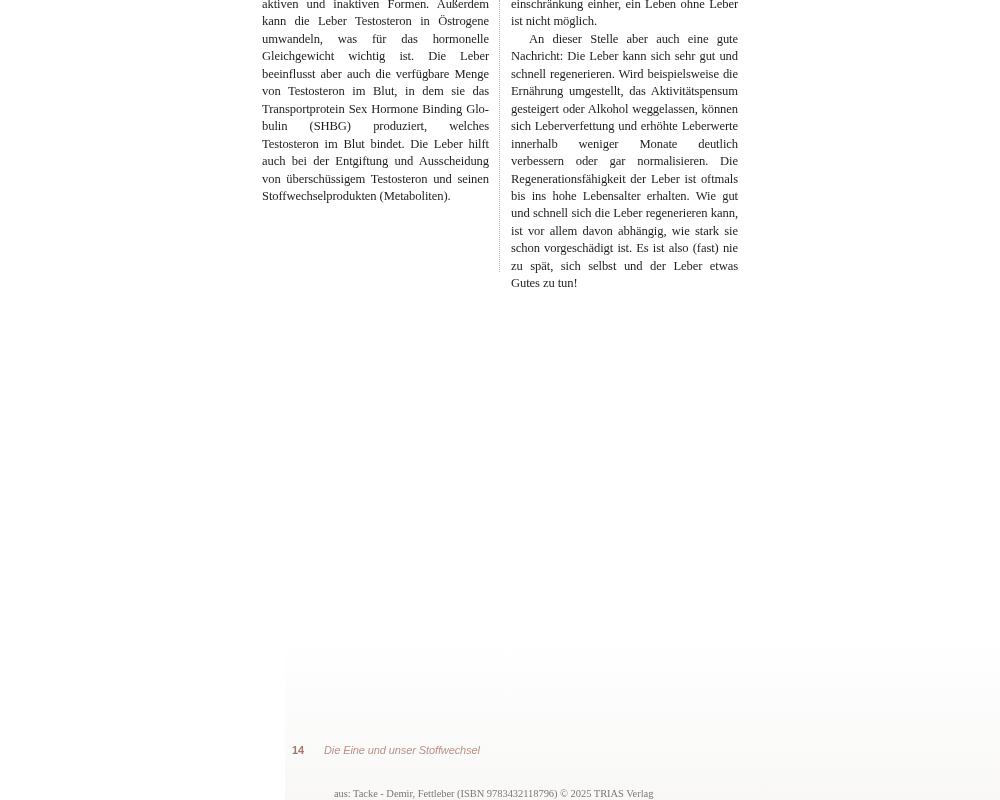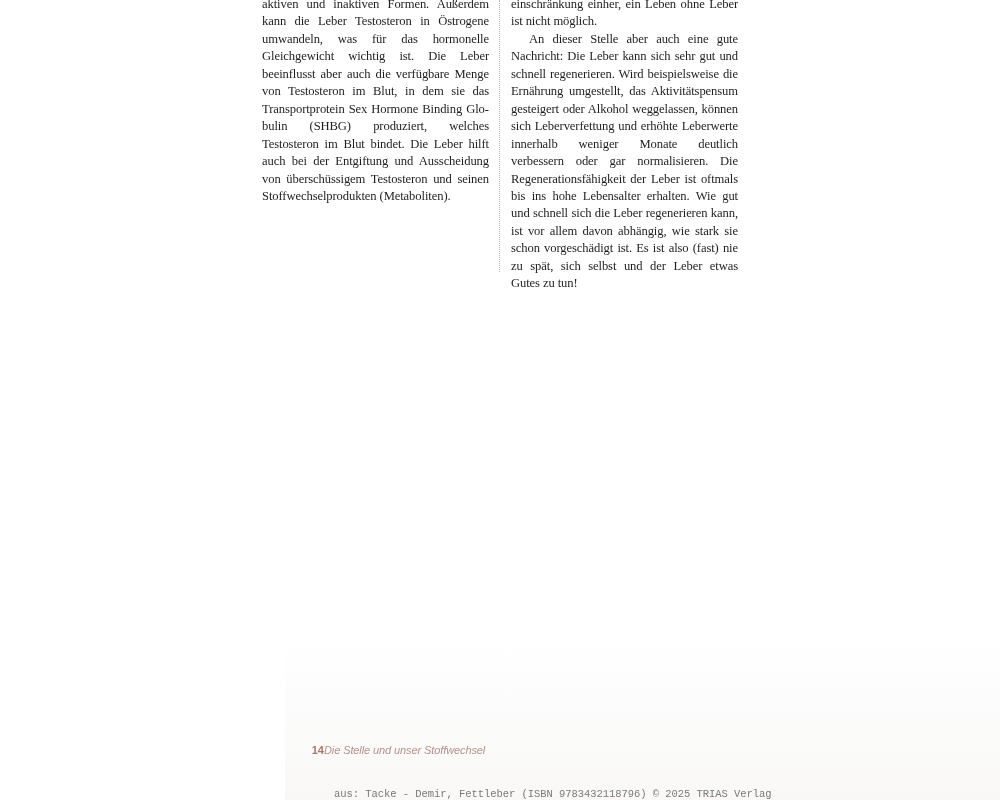--- a/index.html
+++ b/index.html
@@ -51,39 +51,38 @@
       height: 272px;
       border-left: 1px dotted #b5b5b5;
     }
     .running-footer {
       position: absolute;
       top: 744px;
       left: 292px;
       display: flex;
       align-items: baseline;
       font-family: "Liberation Sans", "DejaVu Sans", sans-serif;
-      text-align: right;
     }
     .page-number {
       font-size: 11px;
       font-weight: bold;
       color: #a8776a;
       width: 32px;
     }
     .chapter-title {
       font-size: 11px;
       font-style: italic;
       color: #b7918a;
       letter-spacing: -0.1px;
     }
     .source-line {
       position: absolute;
       top: 788px;
       left: 334px;
-      font-family: Liberation Mono, monospace;
+      font-family: Liberation Serif, serif;
       font-size: 10.5px;
       color: #7a7a7a;
       letter-spacing: -0.05px;
     }
   </style>
 </head>
 <body>
 
 <div class="bottom-shade"></div>
 
@@ -93,16 +92,16 @@
 
 <div class="column-divider"></div>
 
 <div class="column right">
   <p>einschränkung einher, ein Leben ohne Leber ist nicht möglich.</p>
   <p class="indent">An dieser Stelle aber auch eine gute Nach­richt: Die Leber kann sich sehr gut und schnell regenerieren. Wird beispielsweise die Ernäh­rung umgestellt, das Aktivitätspensum gestei­gert oder Alkohol weggelassen, können sich Leberverfettung und erhöhte Leberwerte inner­halb weniger Monate deutlich verbessern oder gar normalisieren. Die Regenerationsfähigkeit der Leber ist oftmals bis ins hohe Lebensalter erhalten. Wie gut und schnell sich die Leber re­generieren kann, ist vor allem davon abhängig, wie stark sie schon vorgeschädigt ist. Es ist also (fast) nie zu spät, sich selbst und der Leber etwas Gutes zu tun!</p>
 </div>
 
 <div class="running-footer">
   <span class="page-number">14</span>
-  <span class="chapter-title">Die Stelle und unser Stoffwechsel</span>
+  <span class="chapter-title">Die Eine und unser Stoffwechsel</span>
 </div>
 
 <div class="source-line">aus: Tacke - Demir, Fettleber (ISBN 9783432118796) © 2025 TRIAS Verlag</div>
 
 </body></html>

